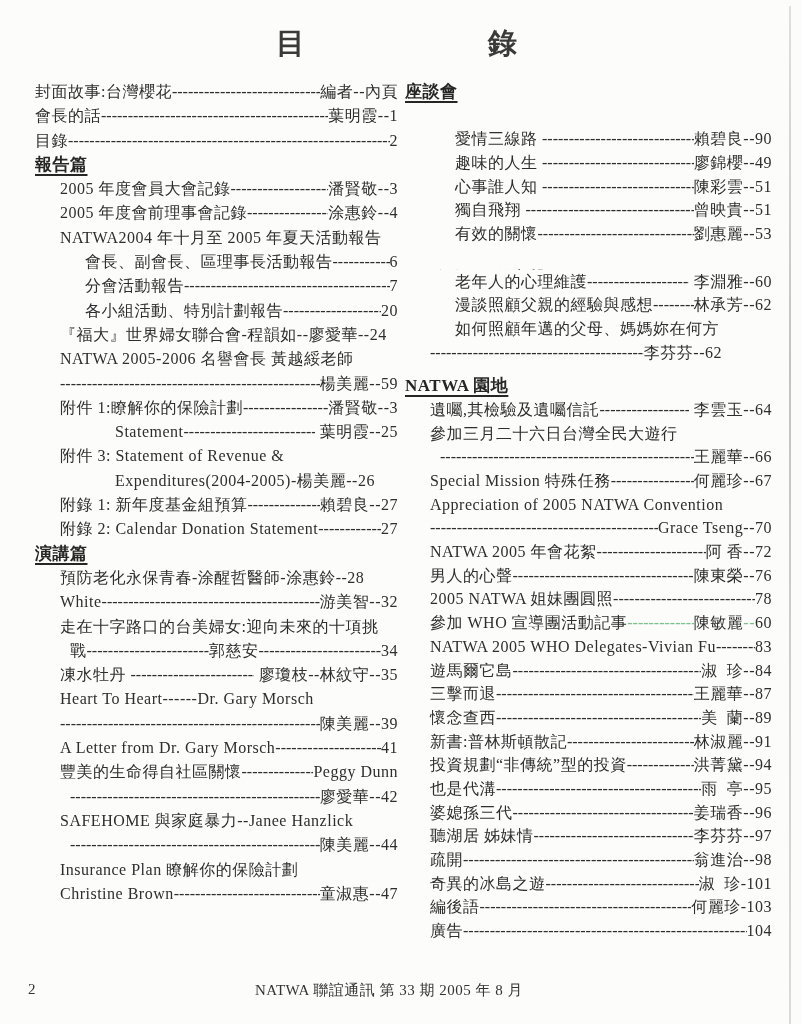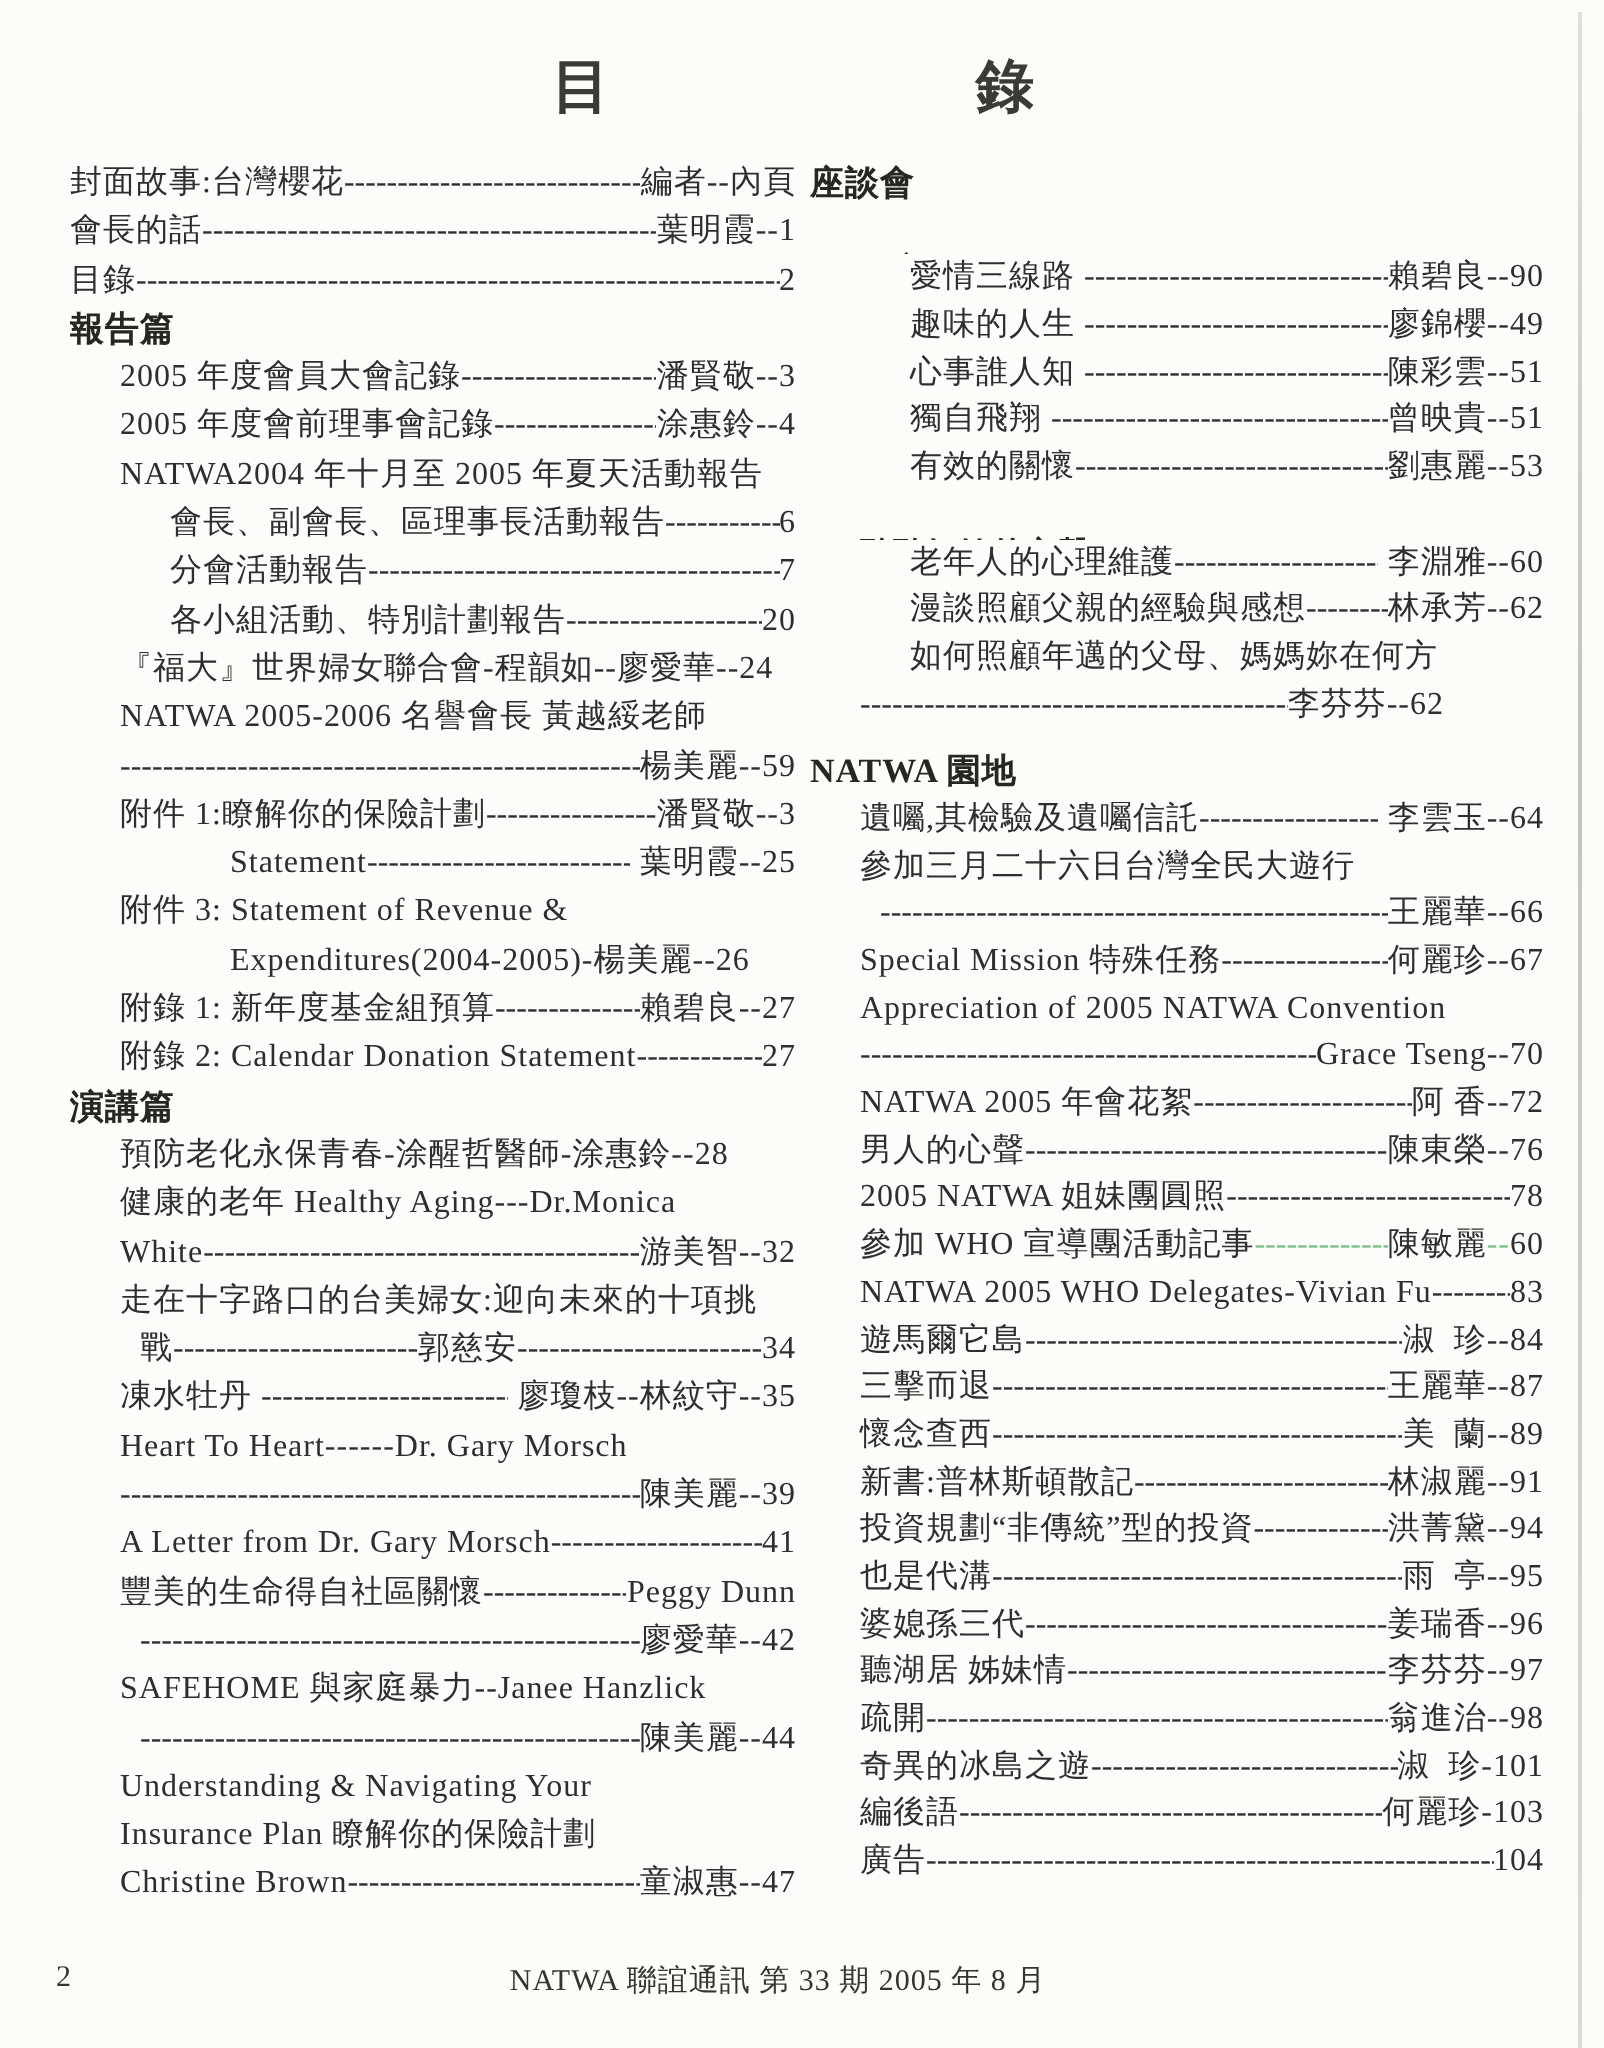--- a/index.html
+++ b/index.html
@@ -42,20 +42,21 @@
   .col-right .line{height:23.7px;line-height:23.7px;}
 
   .ind0{padding-left:0;}
   .ind1{padding-left:25px;}
   .ind15{padding-left:35px;}
   .ind2{padding-left:50px;}
   .ind3{padding-left:80px;}
 
   .line.header .txt{
     font-weight:bold;font-size:17px;color:#262624;
+    text-decoration:underline;
     text-underline-offset:4px;
     text-decoration-thickness:1.5px;
   }
   .line.subheader .txt{font-weight:bold;color:#262624;margin-top:20px;}
 
   .leader{
     flex:1 1 0;min-width:6px;
     overflow:hidden;white-space:nowrap;
     letter-spacing:0;
   }
@@ -94,33 +95,31 @@
       <div class="line ind1"><span class="txt">NATWA 2005-2006 名譽會長 黃越綏老師</span></div>
       <div class="line ind1"><span class="leader">------------------------------------------------------------------------------------------</span><span class="txt">楊美麗--59</span></div>
       <div class="line ind1"><span class="txt">附件 1:瞭解你的保險計劃</span><span class="leader">------------------------------------------------------------------------------------------</span><span class="txt">潘賢敬--3</span></div>
       <div class="line ind3"><span class="txt">Statement</span><span class="leader">------------------------------------------------------------------------------------------</span><span class="txt"> 葉明霞--25</span></div>
       <div class="line ind1"><span class="txt">附件 3: Statement of Revenue &amp;</span></div>
       <div class="line ind3"><span class="txt">Expenditures(2004-2005)-楊美麗--26</span></div>
       <div class="line ind1"><span class="txt">附錄 1: 新年度基金組預算</span><span class="leader">------------------------------------------------------------------------------------------</span><span class="txt">賴碧良--27</span></div>
       <div class="line ind1"><span class="txt">附錄 2: Calendar Donation Statement</span><span class="leader">------------------------------------------------------------------------------------------</span><span class="txt">27</span></div>
       <div class="line ind0 header"><span class="txt">演講篇</span></div>
       <div class="line ind1"><span class="txt">預防老化永保青春-涂醒哲醫師-涂惠鈴--28</span></div>
-      <div class="line ind1"><span class="txt">健康的老年 Healthy Aging---Dr.Monica</span></div>
       <div class="line ind1"><span class="txt">White</span><span class="leader">------------------------------------------------------------------------------------------</span><span class="txt">游美智--32</span></div>
       <div class="line ind1"><span class="txt">走在十字路口的台美婦女:迎向未來的十項挑</span></div>
       <div class="line ind15"><span class="txt">戰</span><span class="leader">------------------------------------------------------------------------------------------</span><span class="txt">郭慈安</span><span class="leader">------------------------------------------------------------------------------------------</span><span class="txt">34</span></div>
       <div class="line ind1"><span class="txt">凍水牡丹 </span><span class="leader">------------------------------------------------------------------------------------------</span><span class="txt"> 廖瓊枝--林紋守--35</span></div>
       <div class="line ind1"><span class="txt">Heart To Heart------Dr. Gary Morsch</span></div>
       <div class="line ind1"><span class="leader">------------------------------------------------------------------------------------------</span><span class="txt">陳美麗--39</span></div>
       <div class="line ind1"><span class="txt">A Letter from Dr. Gary Morsch</span><span class="leader">------------------------------------------------------------------------------------------</span><span class="txt">41</span></div>
       <div class="line ind1"><span class="txt">豐美的生命得自社區關懷</span><span class="leader">------------------------------------------------------------------------------------------</span><span class="txt">Peggy Dunn</span></div>
       <div class="line ind15"><span class="leader">------------------------------------------------------------------------------------------</span><span class="txt">廖愛華--42</span></div>
       <div class="line ind1"><span class="txt">SAFEHOME 與家庭暴力--Janee Hanzlick</span></div>
       <div class="line ind15"><span class="leader">------------------------------------------------------------------------------------------</span><span class="txt">陳美麗--44</span></div>
-      <div class="line ind1"><span class="txt">Understanding &amp; Navigating Your</span></div>
       <div class="line ind1"><span class="txt">Insurance Plan 瞭解你的保險計劃</span></div>
       <div class="line ind1"><span class="txt">Christine Brown</span><span class="leader">------------------------------------------------------------------------------------------</span><span class="txt">童淑惠--47</span></div>
     </div>
   <div class="col col-right" id="col-right">
       <div class="line ind0 header"><span class="txt">座談會</span></div>
       <div class="line ind1 subheader"><span class="txt">同心圓</span></div>
       <div class="line ind2"><span class="txt">愛情三線路 </span><span class="leader">------------------------------------------------------------------------------------------</span><span class="txt">賴碧良--90</span></div>
       <div class="line ind2"><span class="txt">趣味的人生 </span><span class="leader">------------------------------------------------------------------------------------------</span><span class="txt">廖錦櫻--49</span></div>
       <div class="line ind2"><span class="txt">心事誰人知 </span><span class="leader">------------------------------------------------------------------------------------------</span><span class="txt">陳彩雲--51</span></div>
       <div class="line ind2"><span class="txt">獨自飛翔 </span><span class="leader">------------------------------------------------------------------------------------------</span><span class="txt">曾映貴--51</span></div>

